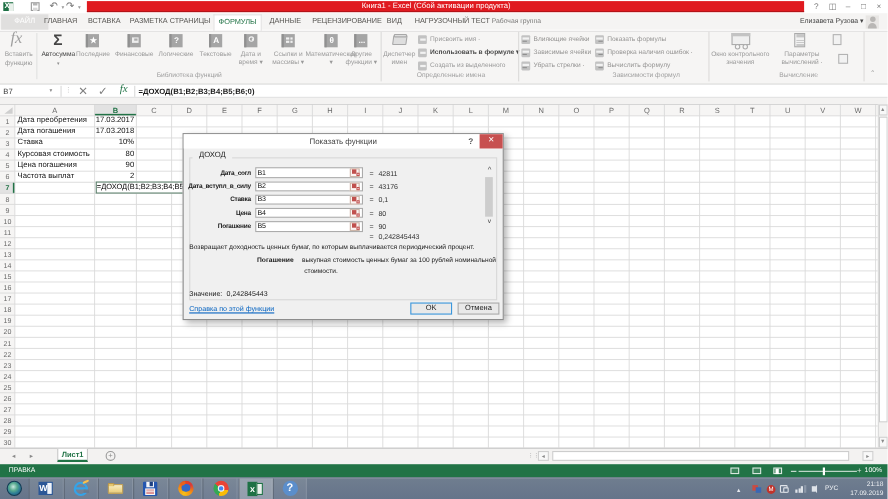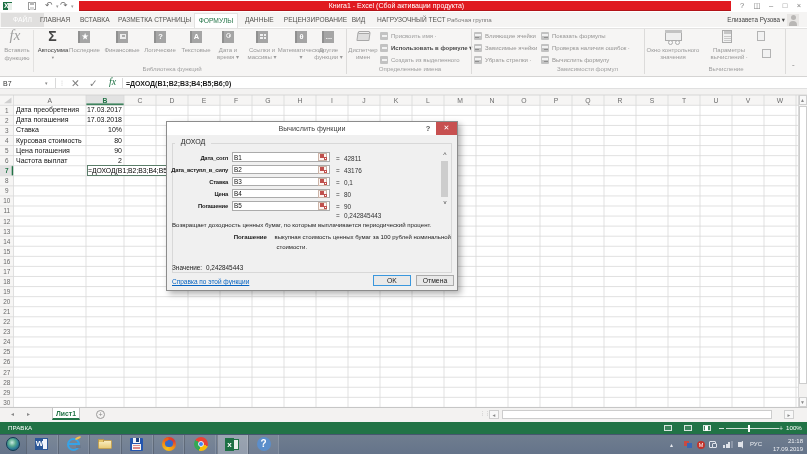--- a/index.html
+++ b/index.html
@@ -345,21 +345,21 @@
 <div class="a" style="left:725.5px;top:443.5px;width:2px;height:4.5px;background:#dfe3e9;"></div>
 <div class="a" style="left:728px;top:442.0px;width:2px;height:6px;background:#dfe3e9;"></div>
 <div class="a" style="left:730.5px;top:440.5px;width:2px;height:7.5px;background:#8c97a8;"></div>
 <div class="a" style="left:738px;top:442.0px;width:3px;height:5px;background:#dfe3e9;"></div>
 <div class="a" style="left:740px;top:440.5px;width:3px;height:8px;background:#dfe3e9;clip-path:polygon(0 35%,100% 0,100% 100%,0 65%);"></div>
 <div class="a" style="left:750px;top:438.5px;width:20px;height:11px;color:#eef1f4;font-size:6px;line-height:11px;">РУС</div>
 <div class="a" style="left:766px;top:436.5px;width:37px;height:8px;color:#f0f2f5;font-size:6px;line-height:8px;text-align:right;">21:18</div>
 <div class="a" style="left:766px;top:444.5px;width:37px;height:8px;color:#f0f2f5;font-size:6px;line-height:8px;text-align:right;">17.09.2019</div>
 <div class="a" style="left:166px;top:121px;width:292px;height:170px;background:#f0f0f0;border:1px solid #8c8c8c;box-shadow:3px 3px 6px rgba(0,0,0,0.3);"></div>
 <div class="a" style="left:167px;top:122px;width:290px;height:13px;background:#ffffff;"></div>
-<div class="a" style="left:166px;top:123px;width:292px;height:11px;color:#444;font-size:7.2px;line-height:11px;text-align:center;">Вычислить функции</div>
+<div class="a" style="left:166px;top:123px;width:292px;height:11px;color:#444;font-size:7.2px;line-height:11px;text-align:center;">Показать функции</div>
 <div class="a" style="left:423px;top:123px;width:10px;height:11px;color:#555;font-size:7.5px;line-height:11px;text-align:center;font-weight:bold;">?</div>
 <div class="a" style="left:436px;top:122px;width:21px;height:12.5px;background:#c75050;color:#fff;font-size:7px;line-height:12px;text-align:center;">✕</div>
 <div class="a" style="left:172px;top:143px;width:280px;height:130px;border:1px solid #d8d8d8;"></div>
 <div class="a" style="left:175px;top:137px;width:36px;height:9px;background:#f0f0f0;color:#222;font-size:7px;line-height:9px;text-align:center;">ДОХОД</div>
 <div class="a" style="left:164px;top:153.5px;width:64px;height:9px;color:#1a1a1a;font-size:5.9px;font-weight:bold;line-height:8px;text-align:right;white-space:nowrap;letter-spacing:-0.25px;">Дата_согл</div>
 <div class="a" style="left:232px;top:152.3px;width:98px;height:9.5px;background:#fff;border:1px solid #ababab;"></div>
 <div class="a" style="left:234px;top:153.5px;width:60px;height:8px;color:#111;font-size:6.4px;line-height:7px;">B1</div>
 <div class="a" style="left:318px;top:153.3px;width:9px;height:8px;background:#fdf4f2;border:1px solid #ccb5a8;"></div>
 <div class="a" style="left:319.5px;top:154.3px;width:4px;height:4px;background:#c0504d;"></div>
 <div class="a" style="left:323.5px;top:157.3px;width:3px;height:3px;border:0.8px solid #c0504d;background:#fff;"></div>

